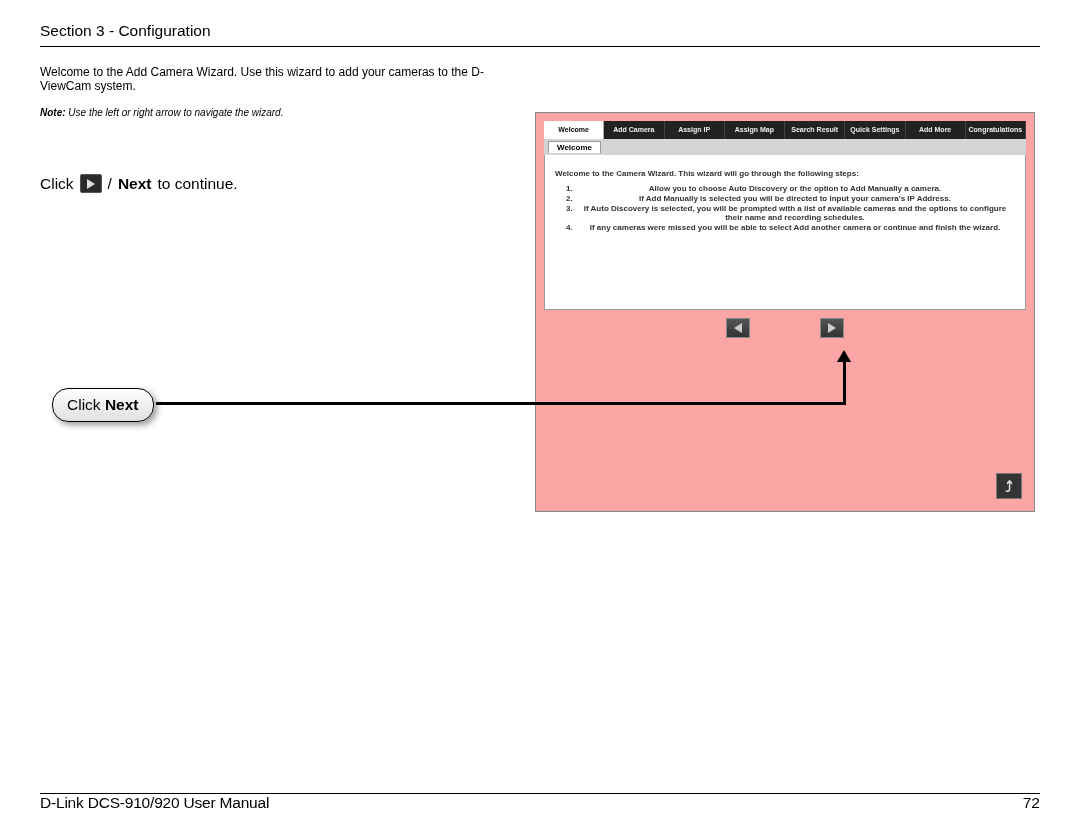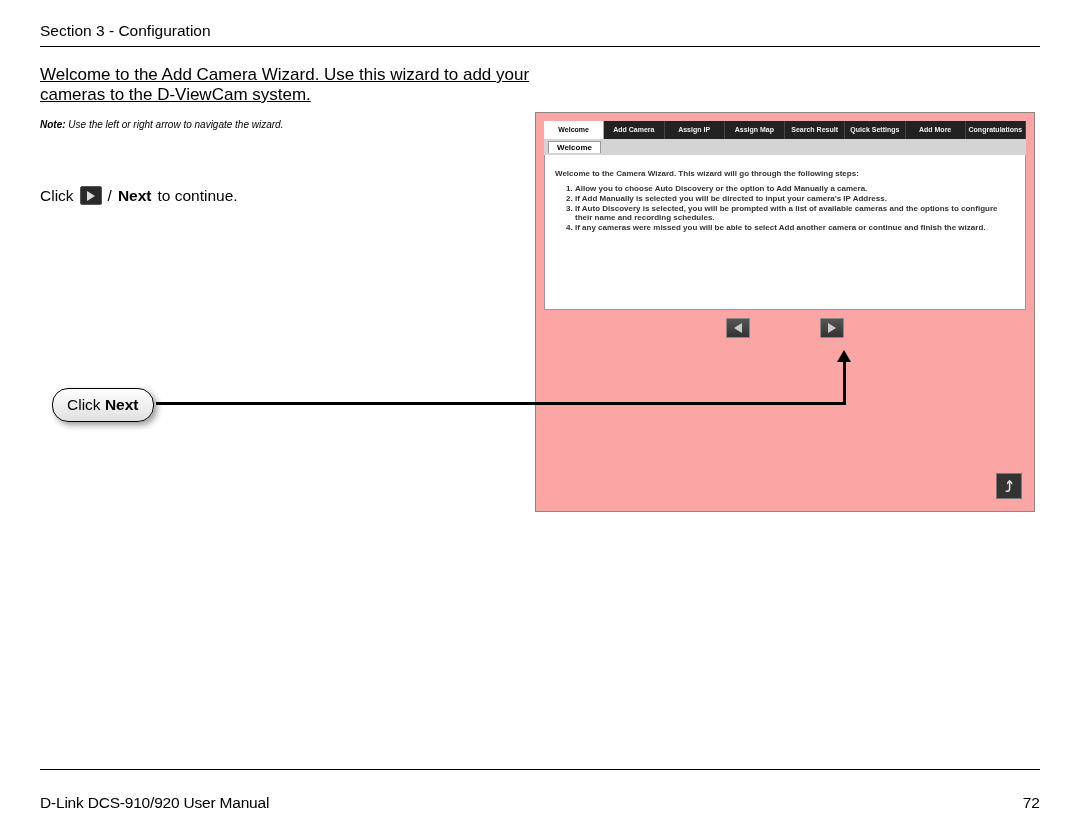--- a/index.html
+++ b/index.html
@@ -3,21 +3,21 @@
 <meta charset="utf-8">
 <style>
   * { box-sizing: border-box; margin: 0; padding: 0; }
   body {
     width: 1080px; height: 834px;
     font-family: Arial, Helvetica, sans-serif;
     background: #fff; color: #000;
     position: relative; padding: 22px 40px;
   }
   .hdr { font-size: 15.5px; padding-bottom: 6px; border-bottom: 1.5px solid #000; margin-bottom: 18px; }
-  .intro { font-size: 17px; margin-bottom: 14px; text-decoration: underline; }
+  .intro { font-size: 12px; margin-bottom: 14px; }
   .note { font-size: 10px; font-style: italic; margin-bottom: 56px; }
   .note b { font-weight: bold; }
   .click-line { font-size: 15.5px; display: flex; align-items: center; gap: 6px; }
   .click-line b { font-weight: bold; }
   .play-btn-inline {
     display: inline-flex; align-items: center; justify-content: center;
     width: 22px; height: 19px; background: #2a2a2a; border: 1px solid #555;
     border-radius: 2px;
   }
   .play-btn-inline::after { content:""; width:0; height:0; border-left:8px solid #ddd; border-top:5px solid transparent; border-bottom:5px solid transparent; }
@@ -37,21 +37,21 @@
   .wizard-tabs div.active { background: #fff; color: #000; border-right: 1px solid #aaa; }
   .inner-tab-strip { margin: 0 8px; background: #d4d4d4; height: 16px; position: relative; }
   .inner-tab {
     position: absolute; left: 4px; top: 2px; font-size: 8px; background: #fff;
     padding: 1px 8px; border: 1px solid #999; border-bottom: none;
   }
   .content-panel {
     margin: 0 8px; background: #fff; height: 155px; border: 1px solid #999; border-top:none;
     padding: 14px 10px; font-size: 8px; color: #333;
   }
-  .content-panel ol { margin: 6px 0 0 20px; }
+  .content-panel ol { margin: 6px 0 0 20px; text-align: center; }
   .content-panel li { margin-bottom: 1px; }
   .navrow { display:flex; justify-content:center; gap: 70px; margin: 8px 8px; }
   .navbtn {
     width: 24px; height: 20px; background: linear-gradient(#555,#333);
     border: 1px solid #888; display:flex; align-items:center; justify-content:center;
   }
   .navbtn.prev::after { content:""; width:0;height:0; border-right:8px solid #ccc; border-top:5px solid transparent; border-bottom:5px solid transparent; }
   .navbtn.next::after { content:""; width:0;height:0; border-left:8px solid #ccc; border-top:5px solid transparent; border-bottom:5px solid transparent; }
   .instr-box { margin: 0 8px; font-size: 8px; color: #333; }
   .instr-box .ititle { margin-bottom: 1px; }
@@ -75,21 +75,21 @@
     position: absolute; left: 843px; top: 358px;
     width: 2.5px; height: 46px; background: #000;
   }
   .arrowhead {
     position:absolute; left: 837px; top: 350px;
     width:0; height:0; border-left:7px solid transparent; border-right:7px solid transparent;
     border-bottom:12px solid #000;
   }
   .footer {
     position: absolute; left: 40px; right: 40px; bottom: 22px;
-    border-top: 1.5px solid #000; padding-top: 24px;
+    border-top: 1.5px solid #000; padding-top: 0;
     display:flex; justify-content: space-between; font-size: 15.5px;
   }
   .footer-left { font-family: "Helvetica Neue", Arial, sans-serif; letter-spacing: -0.2px; }
 </style>
 </head>
 <body>
 
 <div class="hdr">Section 3 - Configuration</div>
 
 <div class="left-col">

